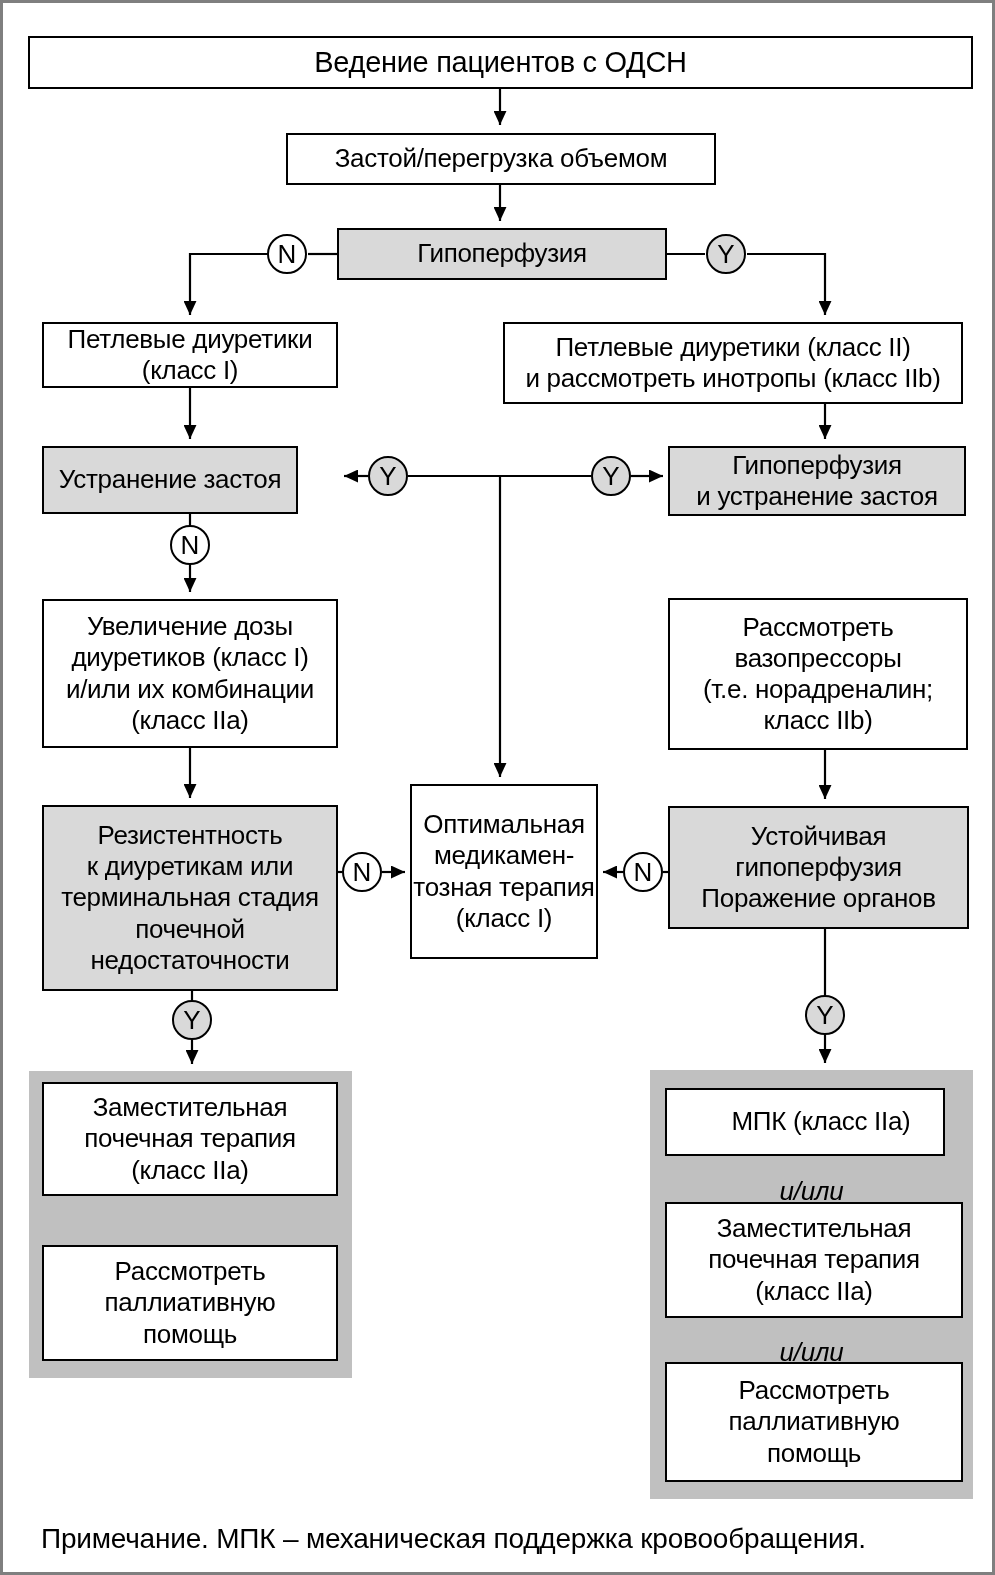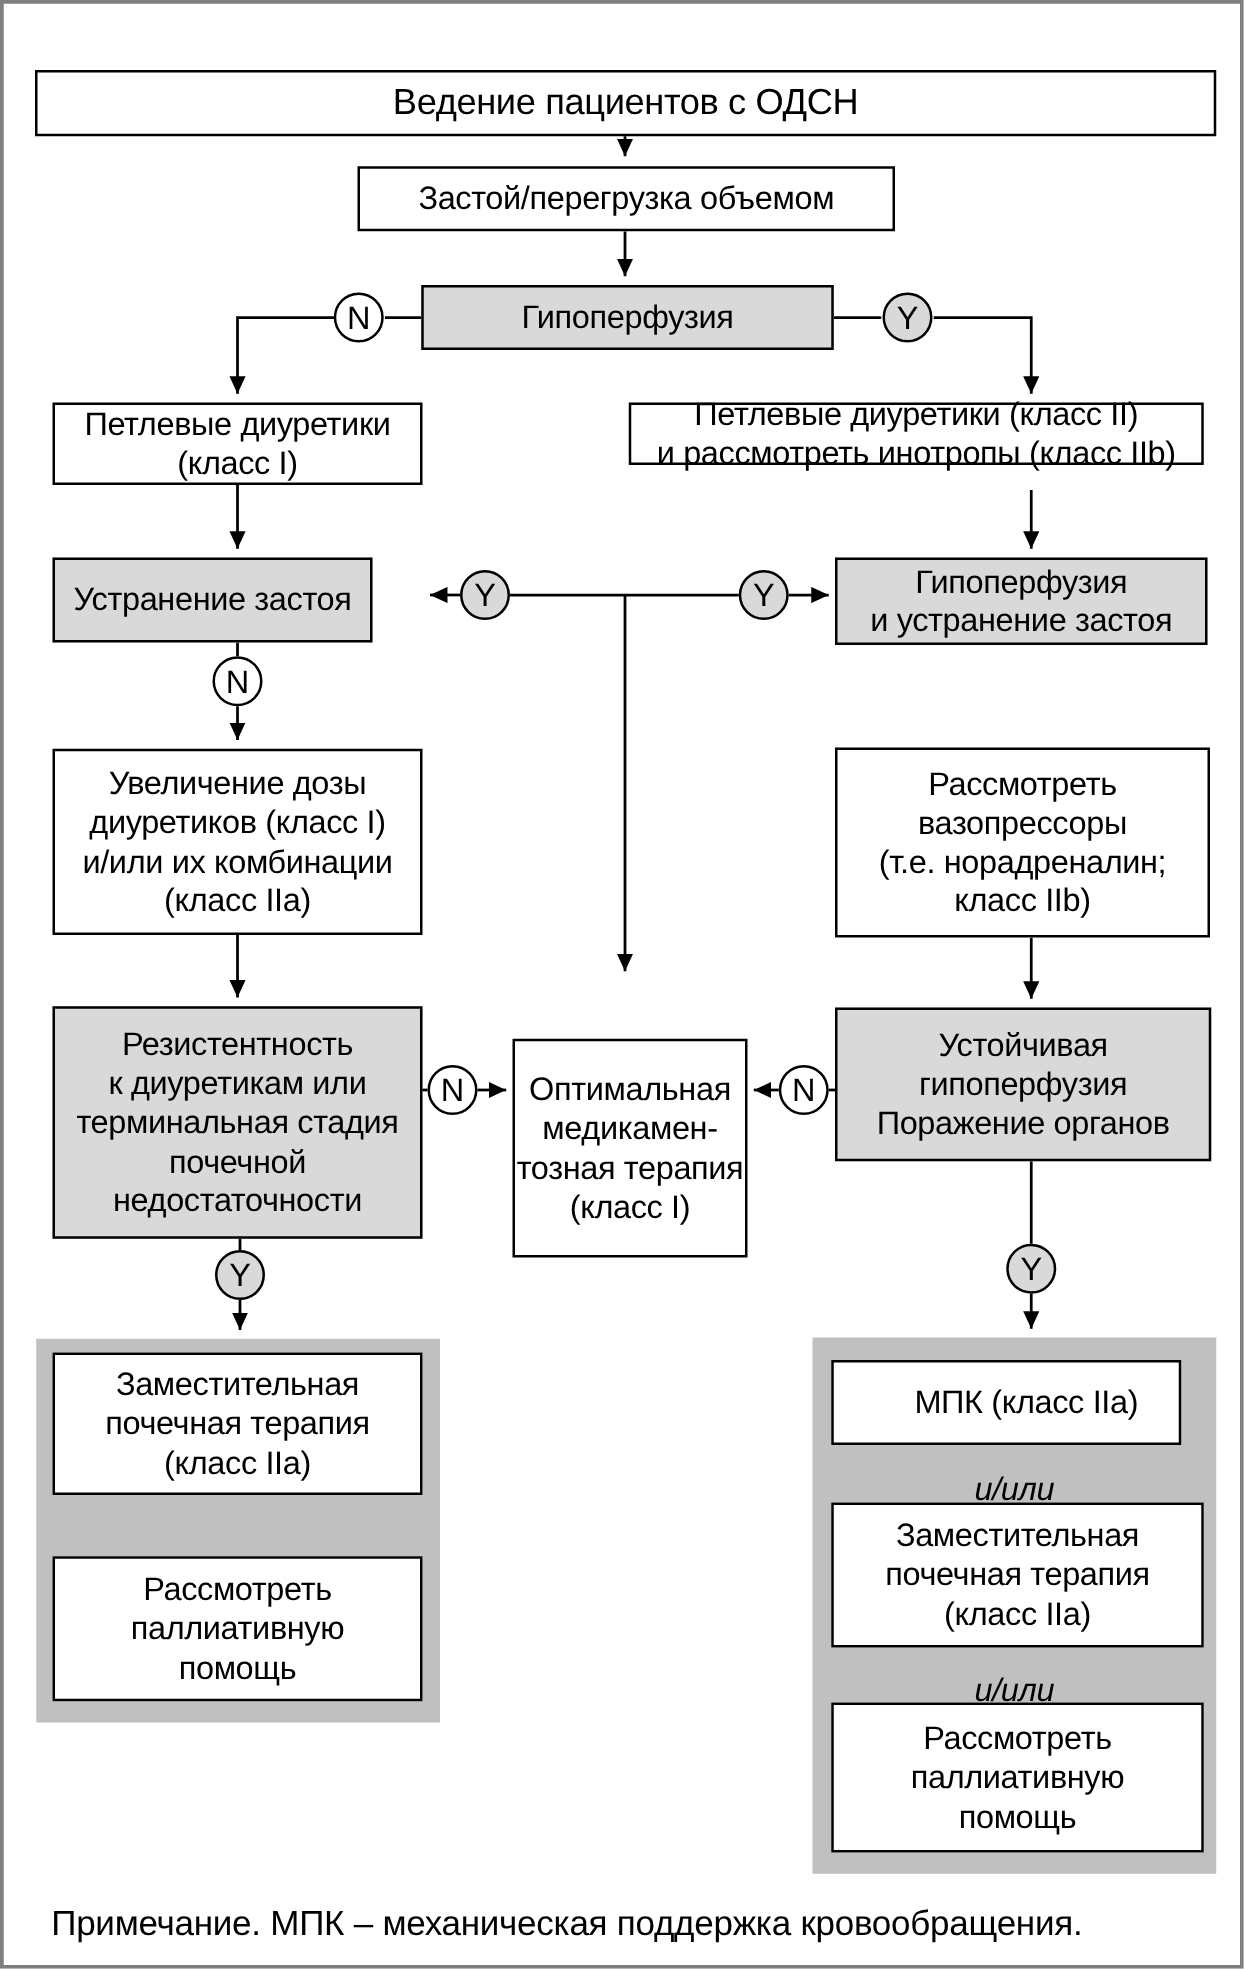--- a/index.html
+++ b/index.html
@@ -101,33 +101,33 @@
       <line x1="379" y1="869" x2="402" y2="869" marker-end="url(#arr)"></line>
       <line x1="660" y1="869" x2="665" y2="869"></line>
       <line x1="620" y1="869" x2="600" y2="869" marker-end="url(#arr)"></line>
       <line x1="189" y1="988" x2="189" y2="997"></line>
       <line x1="189" y1="1037" x2="189" y2="1061" marker-end="url(#arr)"></line>
       <line x1="822" y1="926" x2="822" y2="992"></line>
       <line x1="822" y1="1032" x2="822" y2="1060" marker-end="url(#arr)"></line>
     </g>
   </svg>
 
-  <div class="box title-box" style="left:25px; top:33px; width:945px; height:53px;margin-top:20px;">Ведение пациентов с ОДСН</div>
+  <div class="box title-box" style="left:25px; top:33px; width:945px; height:53px;">Ведение пациентов с ОДСН</div>
 
   <div class="box" style="left:283px; top:130px; width:430px; height:52px;">Застой/перегрузка объемом</div>
 
   <div class="box gray" style="left:334px; top:225px; width:330px; height:52px;">Гипоперфузия</div>
 
   <div class="circle" style="left:264px; top:231px;">N</div>
   <div class="circle yes" style="left:703px; top:231px;">Y</div>
 
   <div class="box" style="left:39px; top:319px; width:296px; height:66px;">Петлевые диуретики
 (класс I)</div>
 
-  <div class="box" style="left:500px; top:319px; width:460px; height:50px;">Петлевые диуретики (класс II)
+  <div class="box" style="left:500px; top:319px; width:460px; height:82px;">Петлевые диуретики (класс II)
 и рассмотреть инотропы (класс IIb)</div>
 
   <div class="box gray" style="left:39px; top:443px; width:256px; height:68px;">Устранение застоя</div>
 
   <div class="box gray" style="left:665px; top:443px; width:298px; height:70px;">Гипоперфузия
 и устранение застоя</div>
 
   <div class="circle yes" style="left:365px; top:453px;">Y</div>
   <div class="circle yes" style="left:588px; top:453px;">Y</div>
 
@@ -142,21 +142,21 @@
 вазопрессоры
 (т.е. норадреналин;
 класс IIb)</div>
 
   <div class="box gray" style="left:39px; top:802px; width:296px; height:186px;">Резистентность
 к диуретикам или
 терминальная стадия
 почечной
 недостаточности</div>
 
-  <div class="box" style="left:407px; top:781px; width:188px; height:175px;margin-top:47px;">Оптимальная
+  <div class="box" style="left:407px; top:781px; width:188px; height:175px;">Оптимальная
 медикамен-
 тозная терапия
 (класс I)</div>
 
   <div class="box gray" style="left:665px; top:803px; width:301px; height:123px;">Устойчивая
 гипоперфузия
 Поражение органов</div>
 
   <div class="circle" style="left:339px; top:849px;">N</div>
   <div class="circle" style="left:620px; top:849px;">N</div>

